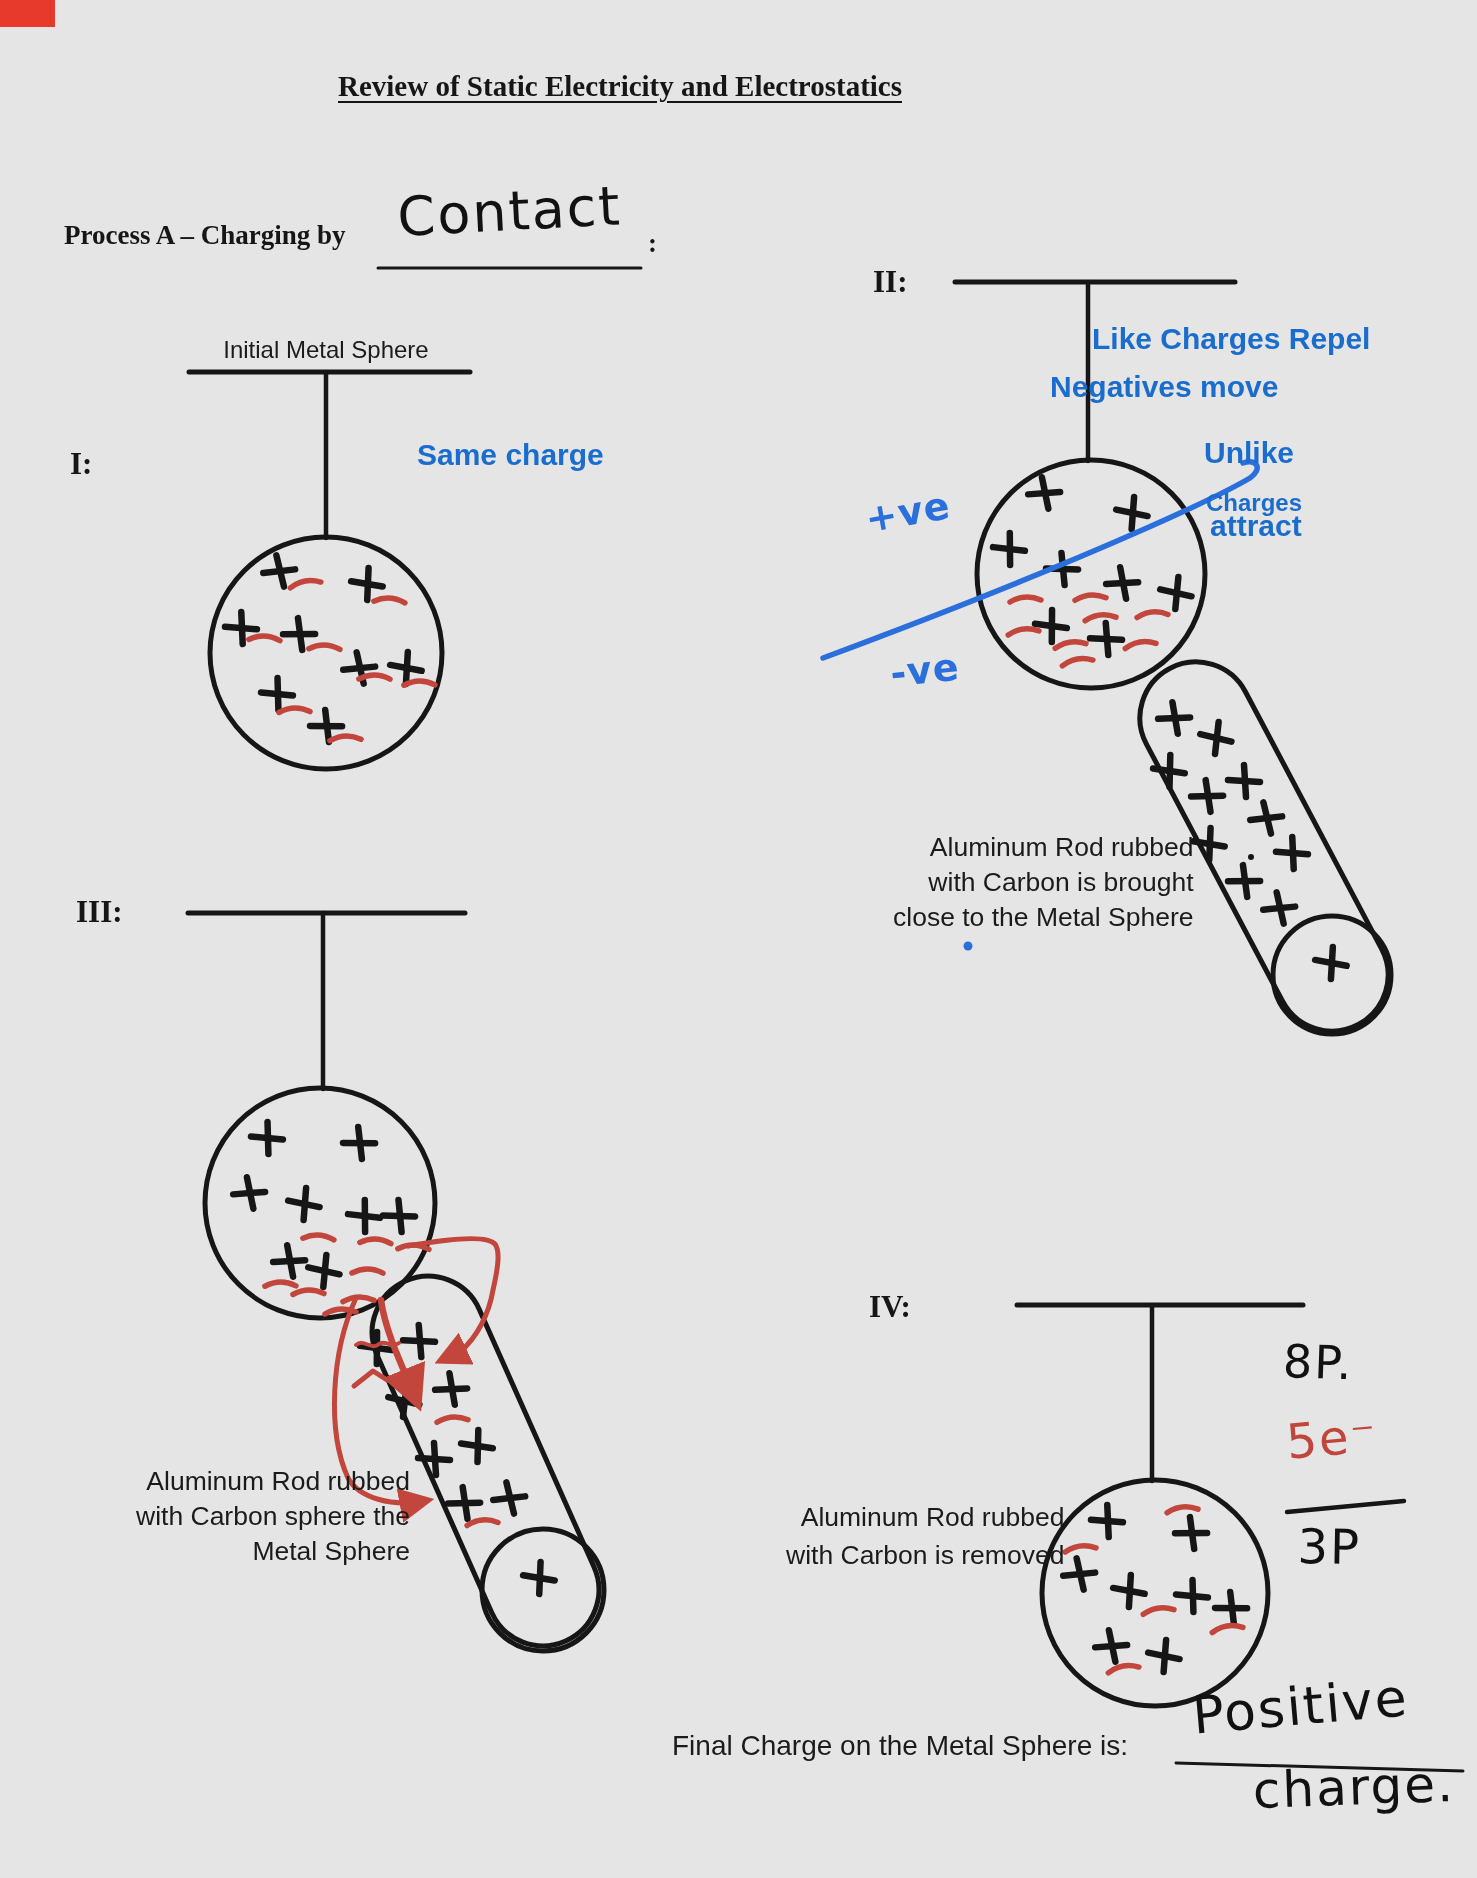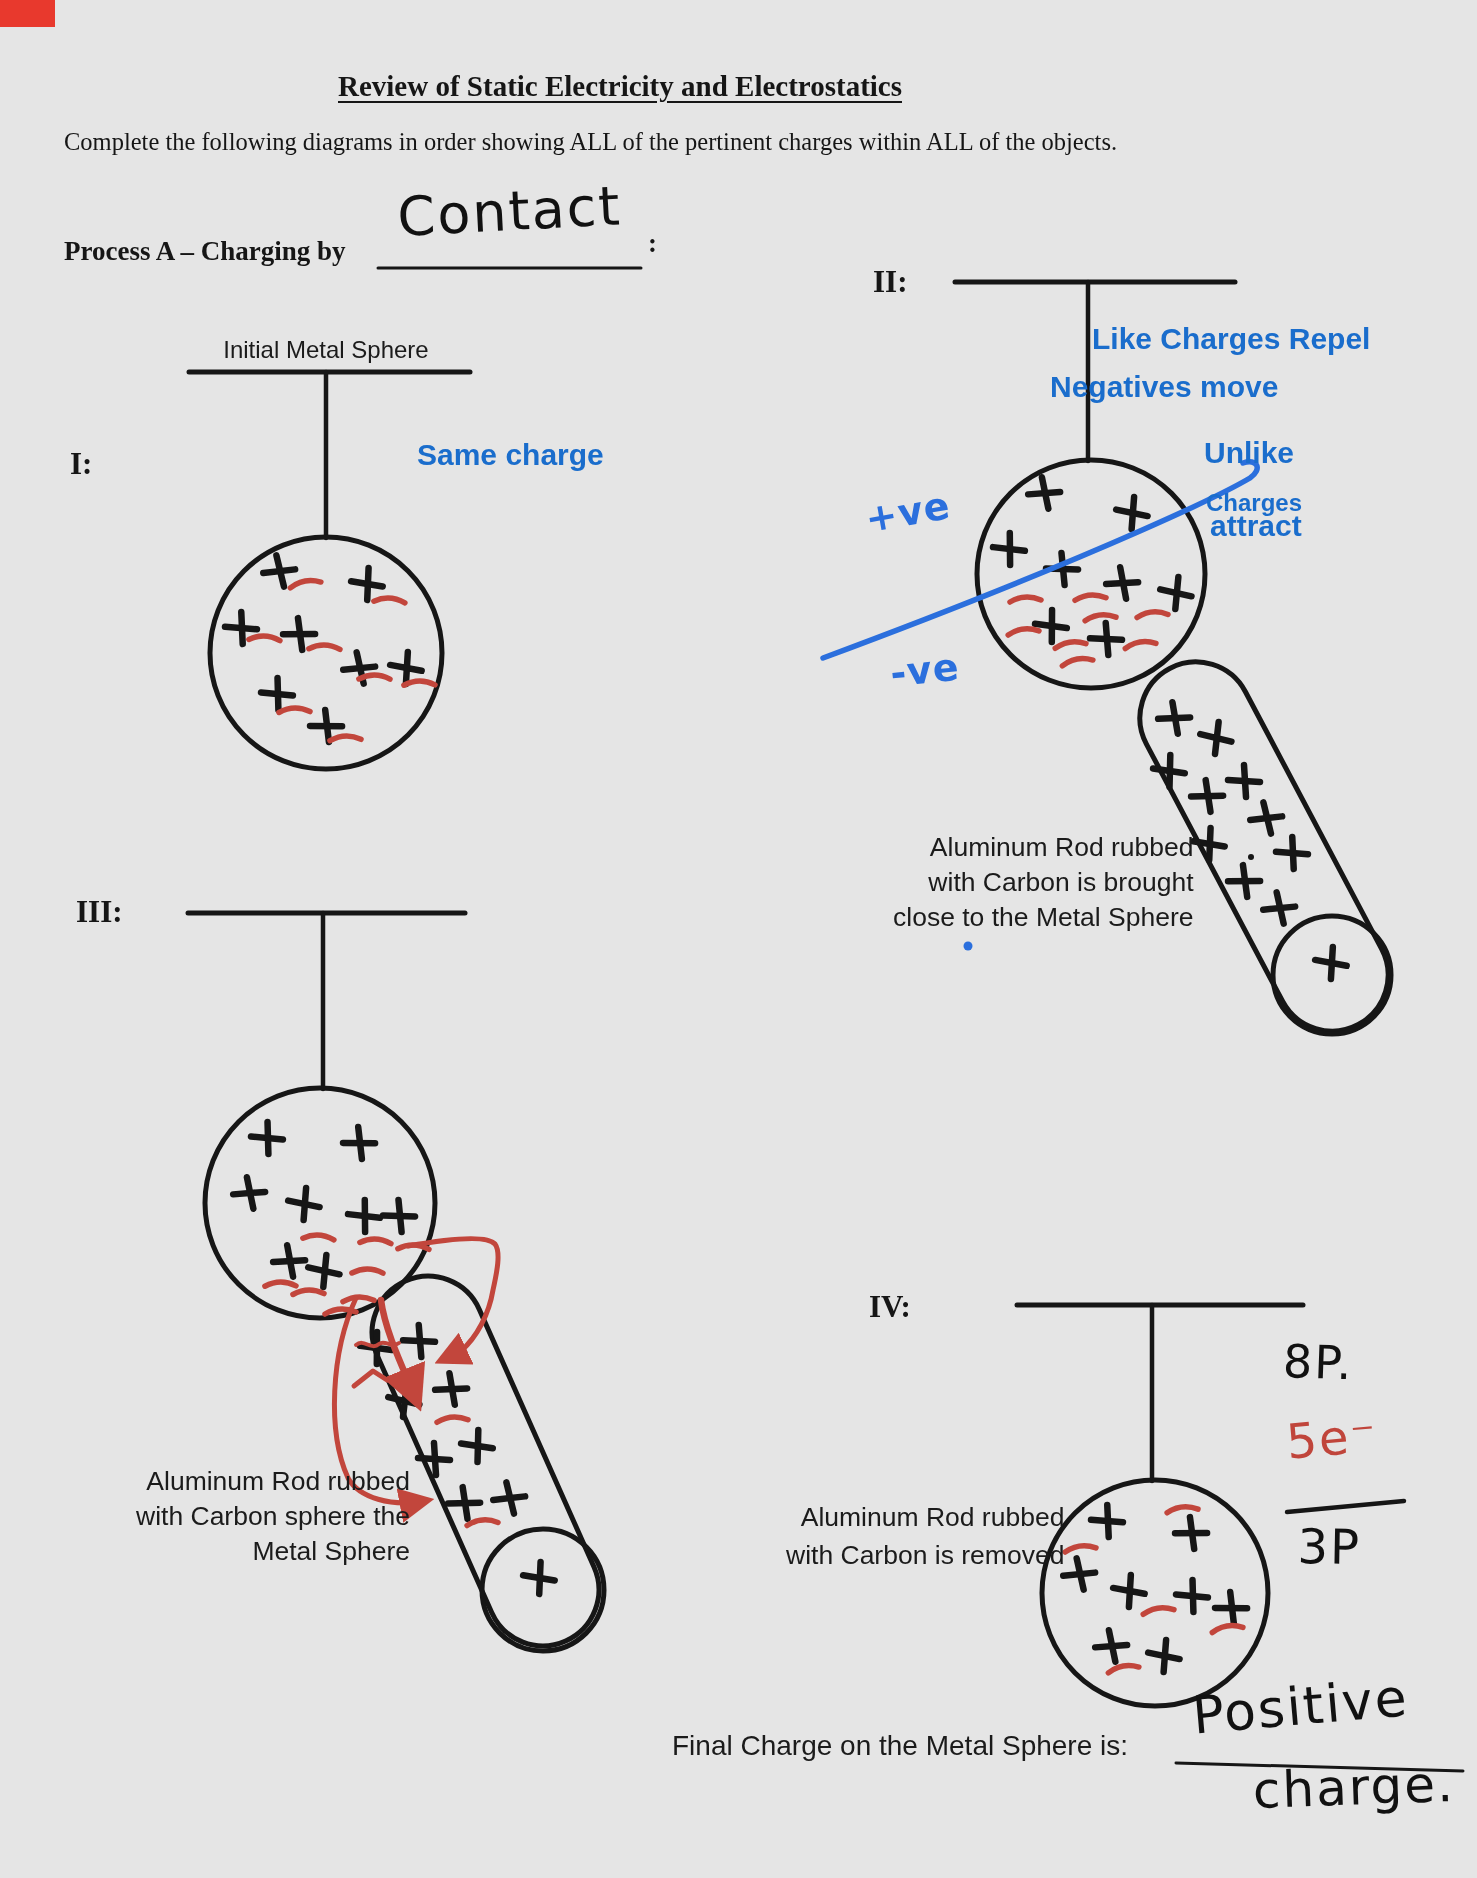--- a/index.html
+++ b/index.html
@@ -320,23 +320,22 @@
       <path d="M356,1298 C331,1352 327,1432 348,1478 C359,1498 392,1507 424,1501" fill="none" stroke="#c2463c" stroke-width="5" stroke-linecap="round" stroke-linejoin="round" marker-end="url(#arrow-red)"></path>
       <path d="M381,1300 C385,1332 405,1372 416,1399" fill="none" stroke="#c2463c" stroke-width="6.5" stroke-linecap="round" stroke-linejoin="round" marker-end="url(#arrow-red)"></path>
       <path d="M354,1386 L373,1371 L387,1380" fill="none" stroke="#c2463c" stroke-width="5" stroke-linecap="round" stroke-linejoin="round"></path>
       <path d="M356,1345 C364,1338 371,1351 379,1344 C385,1339 391,1349 399,1343" fill="none" stroke="#c2463c" stroke-width="4" stroke-linecap="round" stroke-linejoin="round"></path>
       <line x1="378" y1="268" x2="641" y2="268" stroke="#161616" stroke-width="3" stroke-linecap="round"></line>
       <line x1="1176" y1="1763" x2="1463" y2="1771" stroke="#161616" stroke-width="3" stroke-linecap="round"></line>
       <line x1="1287" y1="1512" x2="1404" y2="1501" stroke="#161616" stroke-width="4.5" stroke-linecap="round"></line>
     </svg>
 
   <div class="abs serif-b" id="title" style="left:0;top:70px;">Review of Static Electricity and Electrostatics</div>
-  <div class="abs intro" style="left:64px;top:128px;">Complete the following diagrams in order showing ALL of the pertinent charges within ALL of the objects.</div>
-
-  <div class="abs serif-b" style="left:64px;top:236px;font-size:27px;">Process A – Charging by</div>
+
+  <div class="abs serif-b" style="left:64px;top:220px;font-size:27px;">Process A – Charging by</div>
   <div class="abs hand" style="left:396px;top:186px;font-size:54px;transform:rotate(-3deg);">Contact</div>
   <div class="abs serif-b" style="left:648px;top:228px;font-size:27px;">:</div>
 
   <div class="abs serif-b" style="left:70px;top:446px;font-size:31px;">I:</div>
   <div class="abs sans" style="left:176px;top:336px;width:300px;text-align:center;font-size:24px;">Initial Metal Sphere</div>
   <div class="abs blue-b" style="left:417px;top:438px;font-size:30px;">Same charge</div>
 
   <div class="abs serif-b" style="left:873px;top:264px;font-size:31px;">II:</div>
   <div class="abs blue-b" style="left:1092px;top:322px;font-size:30px;">Like Charges Repel</div>
   <div class="abs blue-b" style="left:1050px;top:370px;font-size:30px;">Negatives move</div>

